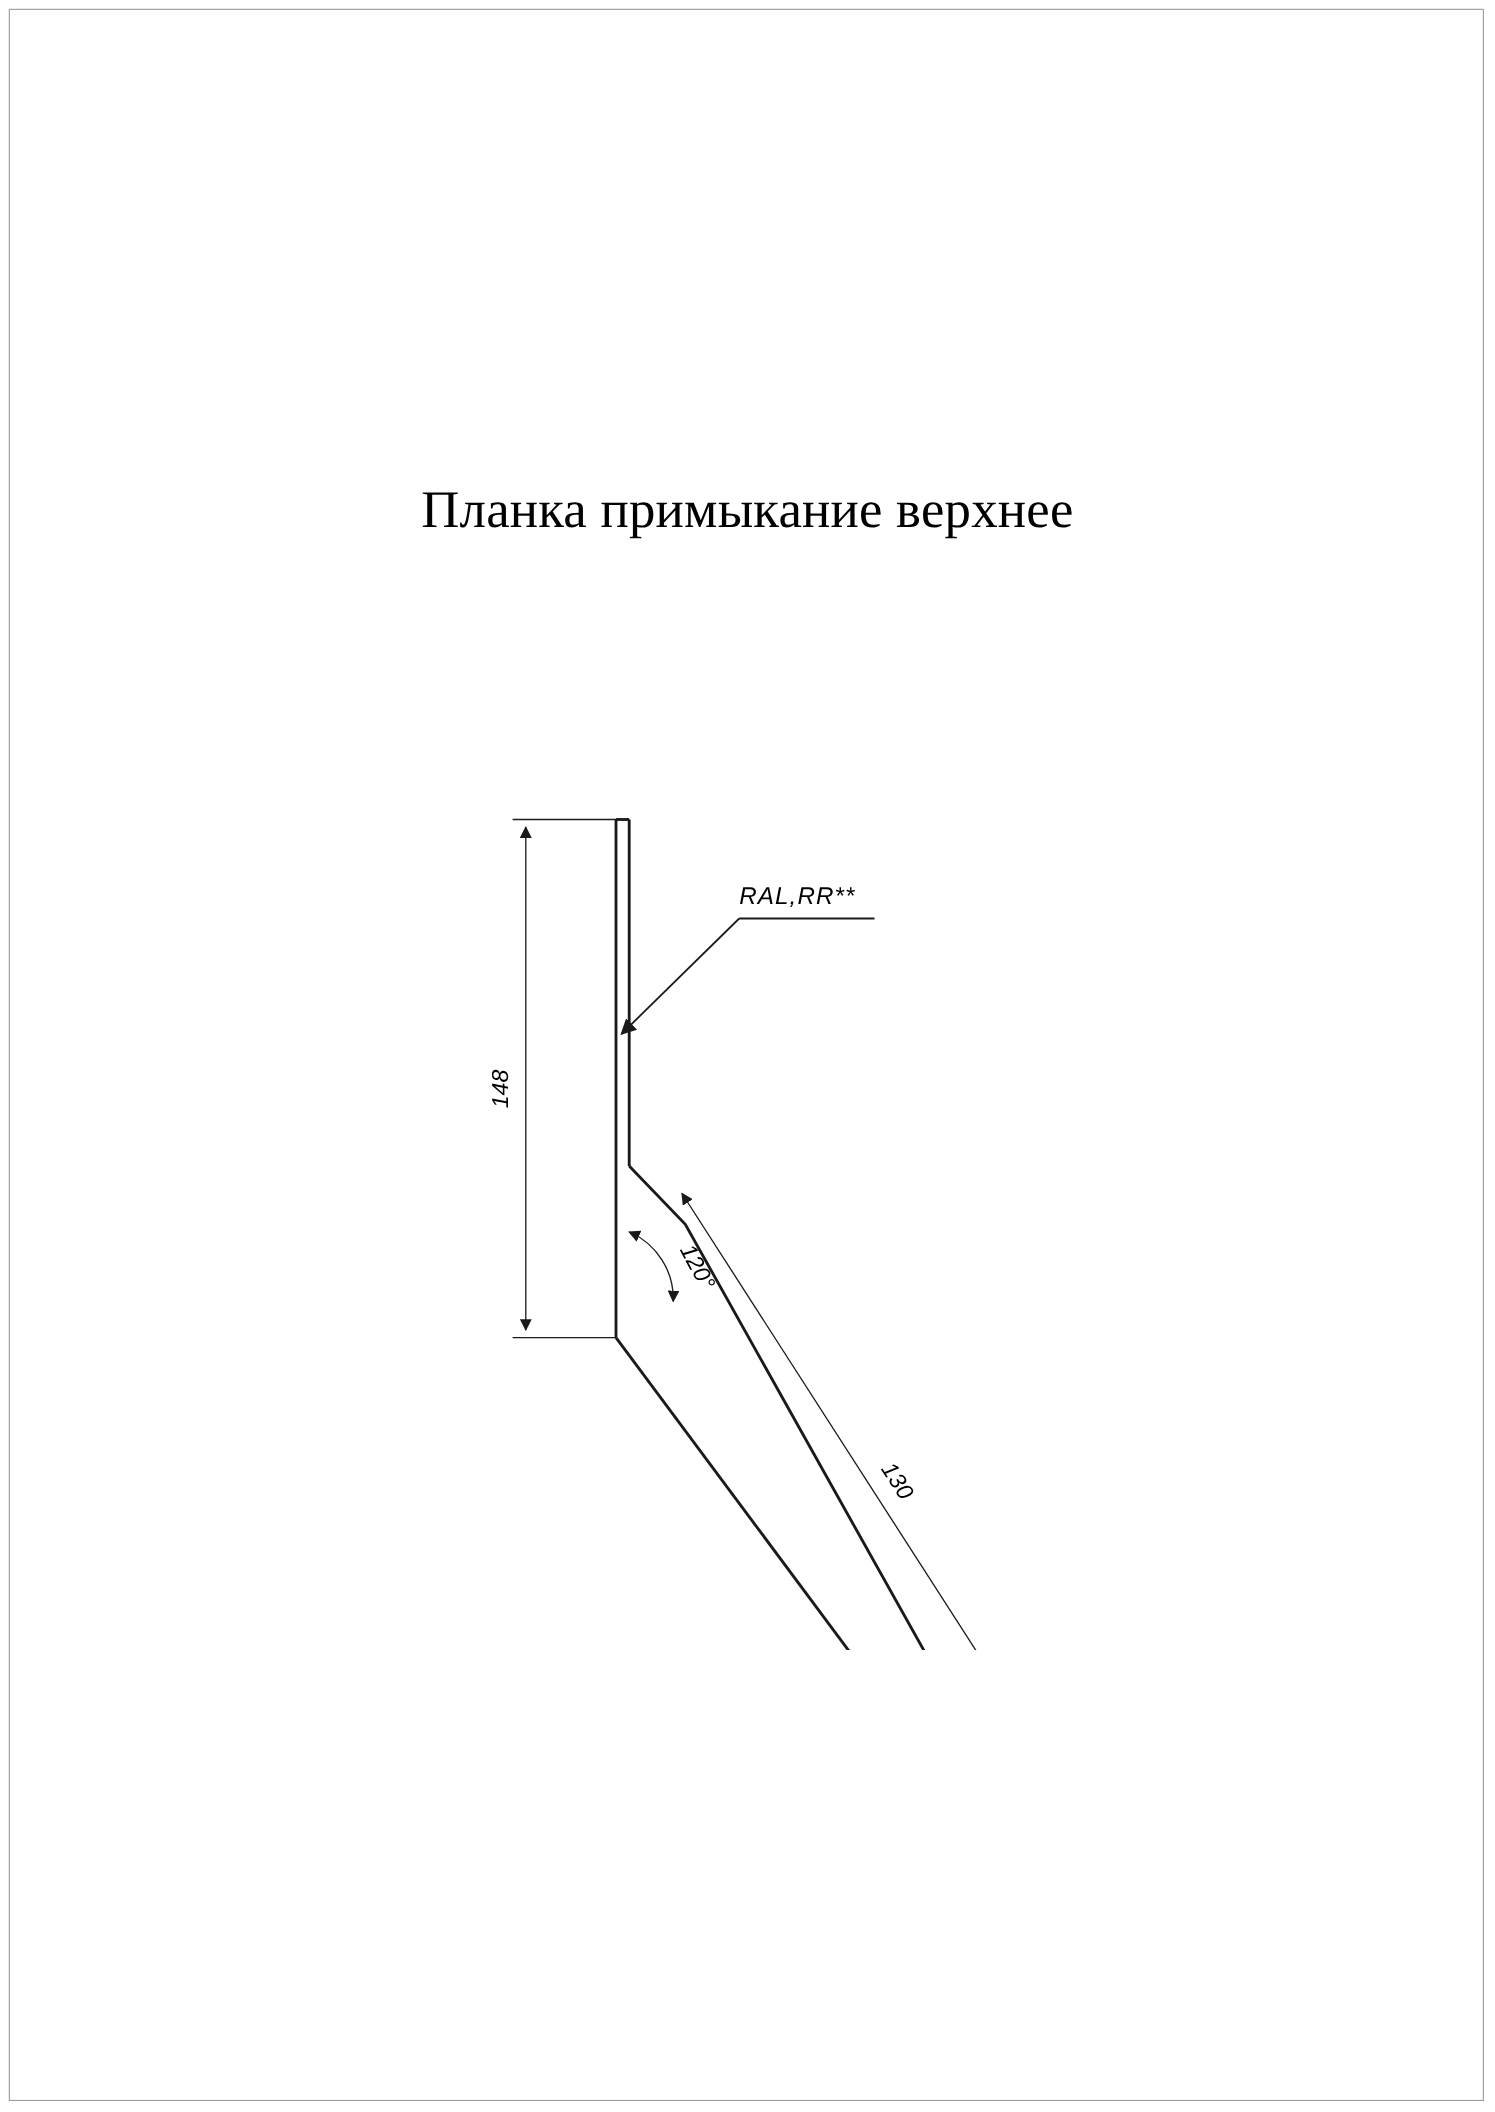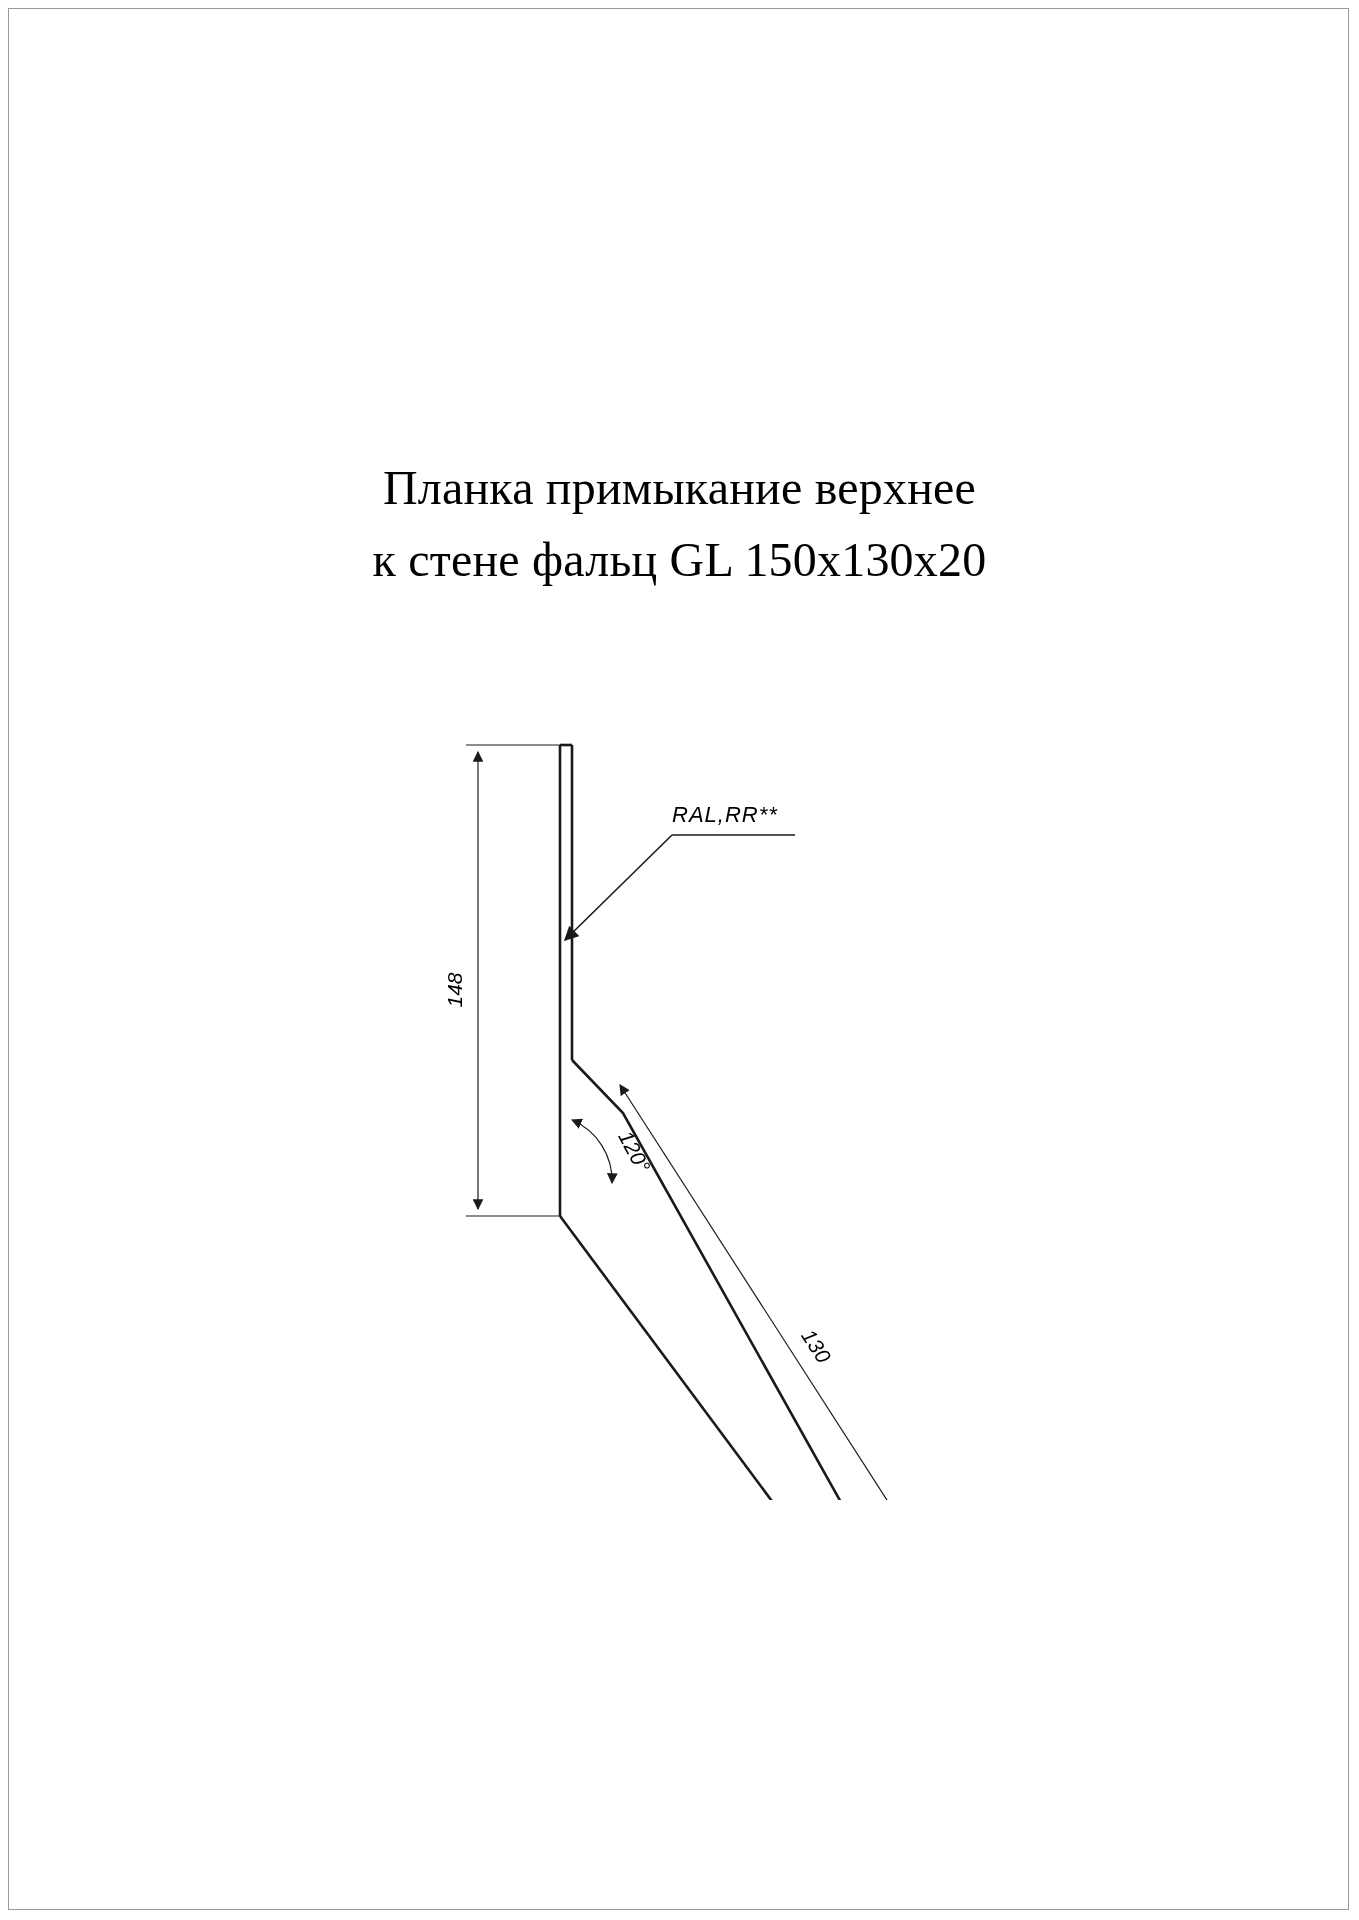--- a/index.html
+++ b/index.html
@@ -30,21 +30,21 @@
     top: 8px;
     width: 1341px;
     height: 1902px;
     border: 1px solid #9a9a9a;
     box-sizing: border-box;
     pointer-events: none;
   }
   #title-block {
     position: absolute;
     left: 0;
-    top: 452px;
+    top: 428px;
     width: 1359px;
     text-align: center;
   }
   .title-line {
     font-family: "Liberation Serif", serif;
     font-size: 48px;
     line-height: 72px;
     font-weight: 400;
     letter-spacing: 0.2px;
     color: #000000;
@@ -74,21 +74,20 @@
 </style>
 </head>
 <body>
 
 <div id="page">
 
   <div id="page-frame"></div>
 
   <div id="title-block">
     <div class="title-line">Планка примыкание верхнее</div>
-    <div class="title-line">к стене фальц GL 150x130x20</div>
   </div>
 
   <div id="drawing-area">
     <svg width="1359" height="800" viewBox="0 0 1359 800" xmlns="http://www.w3.org/2000/svg">
 
       <defs>
         <marker id="arrHead" viewBox="0 0 10 10" refX="9" refY="5" markerWidth="9" markerHeight="9" orient="auto-start-reverse">
           <path d="M 0 0 L 10 5 L 0 10 z" fill="#1a1a1a"></path>
         </marker>
       </defs>

